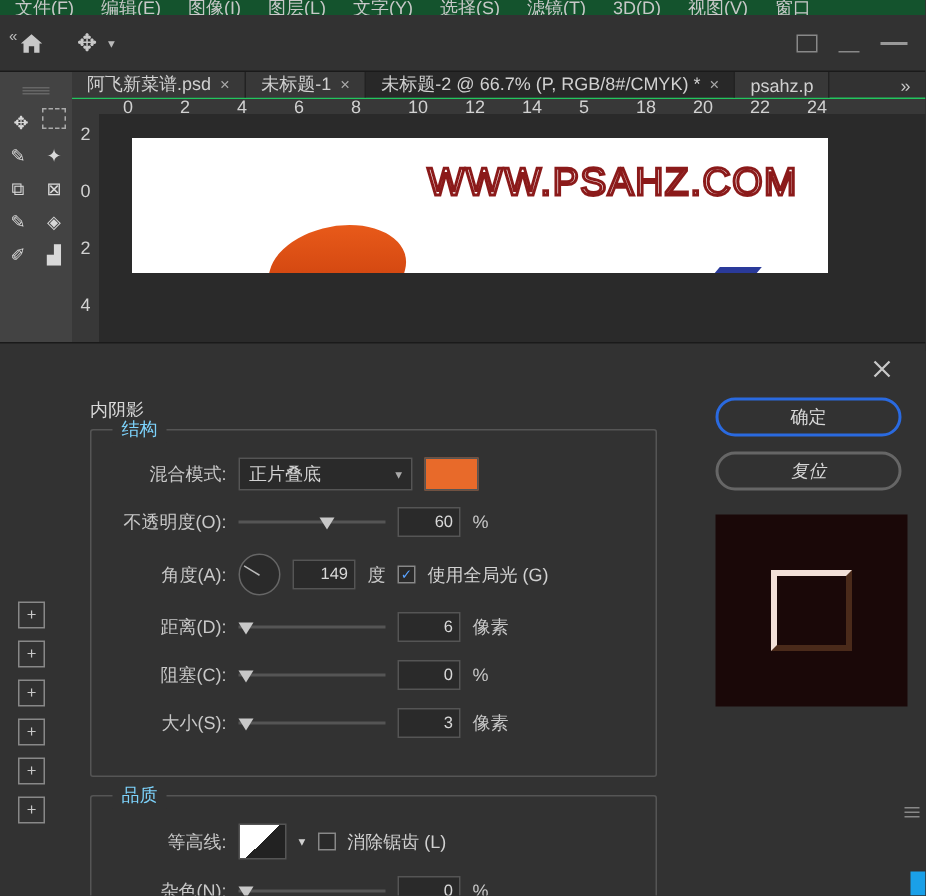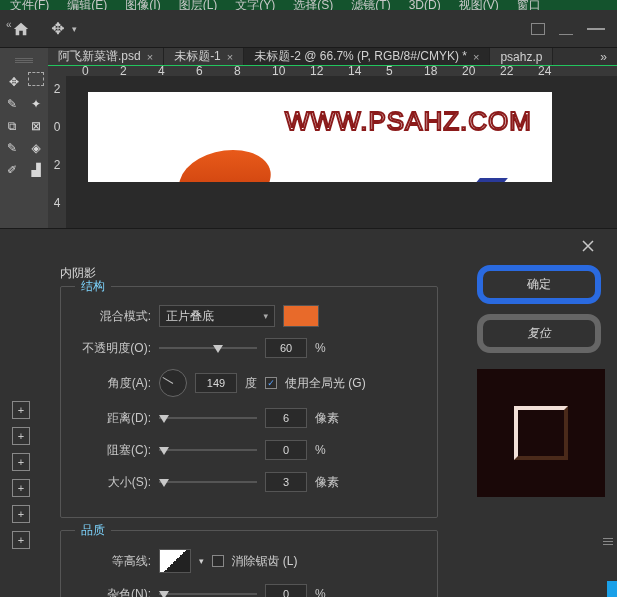--- a/index.html
+++ b/index.html
@@ -43,29 +43,29 @@
 .group-title{color:#d8d8d8;margin-bottom:4px;}
 .fieldset{border:1px solid #555;border-radius:2px;padding:18px 14px 14px 14px;margin-bottom:12px;width:378px;position:relative;}
 .fieldset .legend{position:absolute;top:-9px;left:14px;background:#323232;padding:0 6px;color:#7dd3fc;text-align:center;}
 .row{display:flex;align-items:center;gap:8px;margin-bottom:10px;min-height:22px;}
 .row label{width:76px;text-align:right;color:#c8c8c8;}
 .select{background:#2a2a2a;border:1px solid #555;height:22px;width:116px;display:flex;align-items:center;padding:0 6px;justify-content:space-between;}
 .select .arr{font-size:9px;color:#aaa;}
 .swatch{width:36px;height:22px;border:1px solid #555;background:#e86a2a;}
 .slider{flex:1;height:2px;background:#555;position:relative;max-width:98px;}
 .slider .thumb{width:0;height:0;border-left:5px solid transparent;border-right:5px solid transparent;border-top:8px solid #c8c8c8;position:absolute;top:-2px;}
-.numinput{width:42px;height:20px;background:#2a2a2a;border:1px solid #555;color:#d8d8d8;text-align:center;padding:0 4px;font-size:11px;}
+.numinput{width:42px;height:20px;background:#2a2a2a;border:1px solid #555;color:#d8d8d8;text-align:right;padding:0 4px;font-size:11px;}
 .unit{color:#c8c8c8;}
 .angle-ctl{width:28px;height:28px;border:1px solid #666;border-radius:50%;position:relative;background:#2a2a2a;}
 .angle-ctl .needle{position:absolute;left:50%;top:50%;width:12px;height:1px;background:#bbb;transform-origin:left center;transform:rotate(-149deg);}
 .chk{width:12px;height:12px;border:1px solid #888;background:#2a2a2a;display:inline-flex;align-items:center;justify-content:center;font-size:9px;color:#5aa3ff;}
 .chk.checked::after{content:"✓";}
 .contour{width:32px;height:24px;border:1px solid #555;background:linear-gradient(135deg,#fff 50%,#222 50%);}
 .right-panel{width:156px;padding:0 16px;display:flex;flex-direction:column;gap:10px;align-items:stretch;}
-.btn{height:39px;border:6px solid #a16207;border-radius:13px;background:#323232;color:#d8d8d8;display:flex;align-items:center;justify-content:center;cursor:pointer;}
+.btn{height:26px;border:2px solid #a16207;border-radius:13px;background:#323232;color:#d8d8d8;display:flex;align-items:center;justify-content:center;cursor:pointer;}
 .btn.primary{border-color:#2a6ae0;}
 .btn.normal{border-color:#666;font-style:italic;}
 .preview-row{display:flex;align-items:center;gap:8px;justify-content:center;margin-top:4px;}
 .preview-box{margin-top:6px;width:128px;height:128px;background:#1a0808;display:flex;align-items:center;justify-content:center;}
 .preview-inner{width:54px;height:54px;border:4px solid #f2e0d8;border-right-color:#4a2a1a;border-bottom-color:#4a2a1a;}
 .side-handle{position:absolute;right:3px;top:300px;width:12px;height:24px;display:flex;flex-direction:column;gap:2px;align-items:center;justify-content:center;}
 .side-handle div{width:10px;height:1px;background:#888;}
 .hl{position:absolute;right:0;bottom:0;width:10px;height:16px;background:#1aa0e8;}
 .collapse-handle{position:absolute;left:6px;top:19px;color:#bbb;font-size:10px;}
 .grip{width:18px;height:6px;display:flex;flex-direction:column;gap:1px;margin-bottom:6px;}

